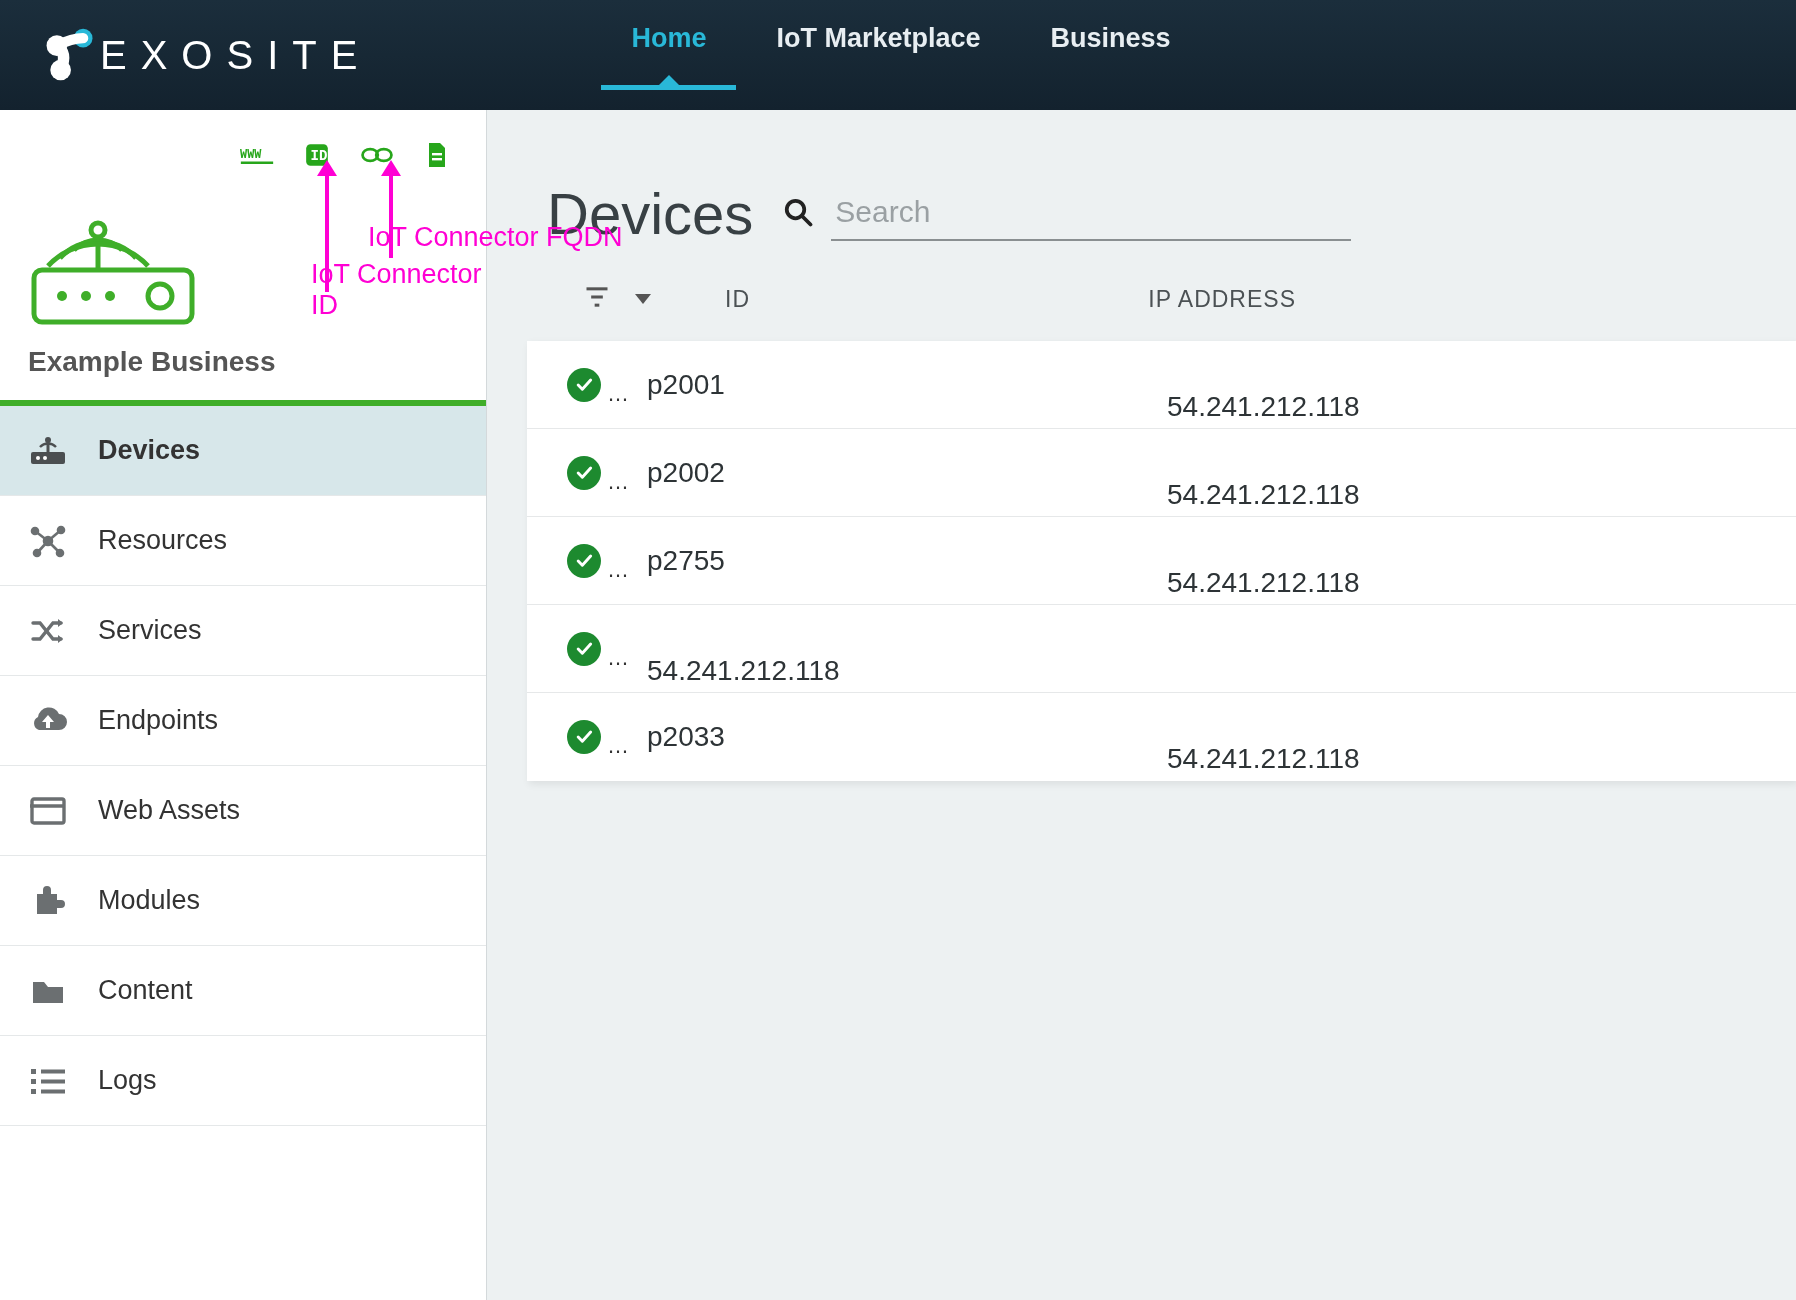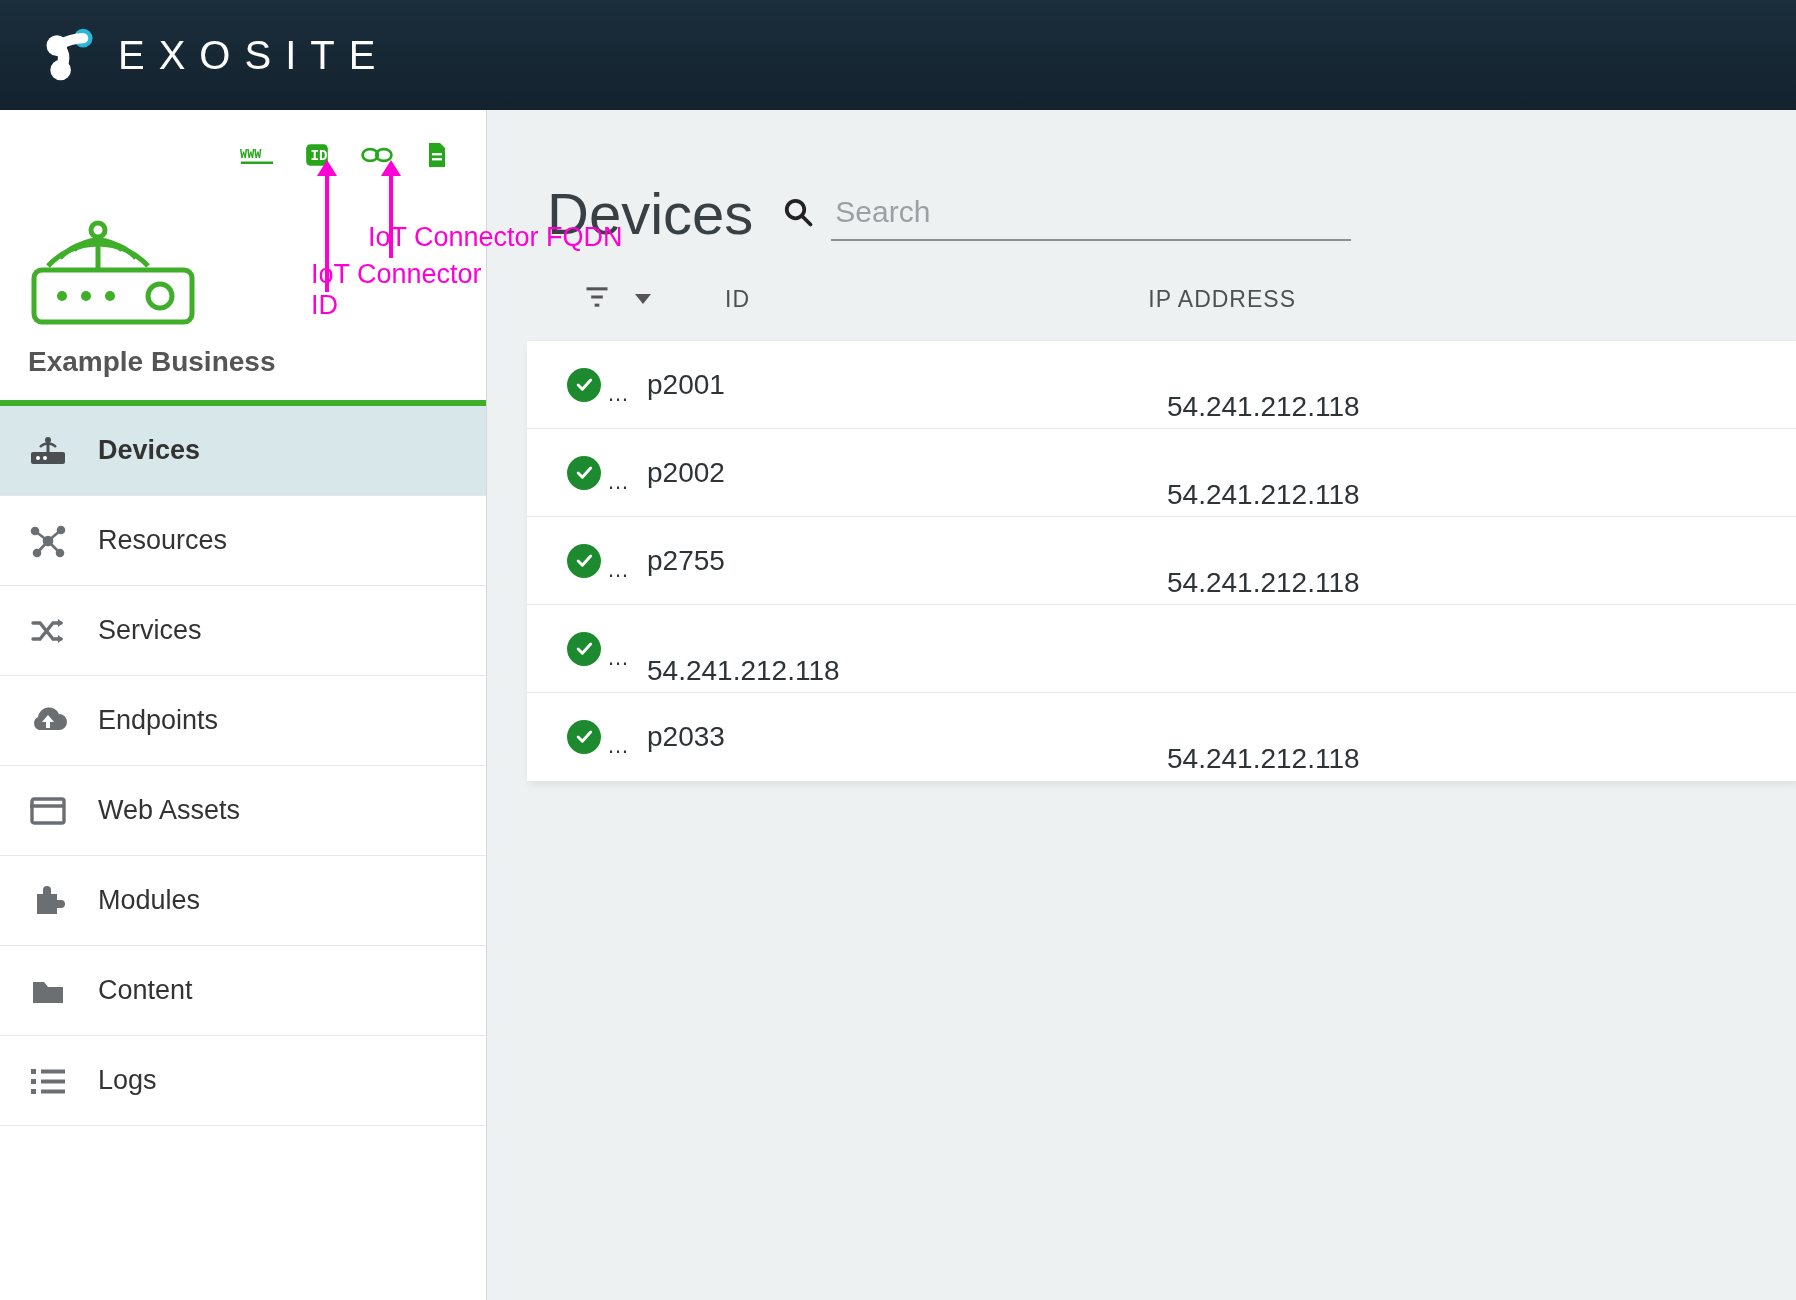--- a/index.html
+++ b/index.html
@@ -4,21 +4,21 @@
 <style>
   * { box-sizing: border-box; margin: 0; padding: 0; }
   html, body { width: 1796px; height: 1300px; font-family: "Helvetica Neue", Arial, sans-serif; background:#edf1f2; }
   
   .topnav {
     height: 110px;
     background: linear-gradient(180deg,#1b2e3c 0%,#13222e 100%);
     display:flex; align-items:center;
     padding-left:40px;
   }
-  .logo { display:flex; align-items:center; gap:18px; }
+  .logo { display:flex; align-items:center; }
   .logo-mark svg { width:60px; height:60px; display:block;}
   .logo-text { color:#fff; font-size:40px; letter-spacing:14px; font-weight:400;}
   .nav-links { margin-left:260px; display:flex; gap:70px; }
   .nav-link { color:#e8eef2; font-size:27px; font-weight:600; cursor:pointer; position:relative; padding-bottom:34px;}
   .nav-link.active { color:#29b8d8;}
   .nav-link.active::after{
     content:""; position:absolute; left:-30px; right:-30px; bottom:-2px; height:5px; background:#29b8d8;
   }
   .nav-link.active::before{
     content:""; position:absolute; left:50%; bottom:3px; transform:translateX(-50%);
@@ -96,20 +96,25 @@
       <svg viewBox="0 0 64 64">
           <circle cx="46" cy="14" r="10" fill="#29b8d8"></circle>
           <circle cx="18" cy="22" r="11" fill="#fff"></circle>
           <circle cx="22" cy="48" r="11" fill="#fff"></circle>
           <path d="M18 22 Q30 30 22 48" stroke="#fff" stroke-width="12" fill="none" stroke-linecap="round"></path>
           <path d="M18 22 Q34 14 46 14" stroke="#fff" stroke-width="11" fill="none" stroke-linecap="round"></path>
         </svg>
     </span>
     <span class="logo-text">EXOSITE</span>
   </div>
+  <div class="nav-links" id="nav-links">
+      <span class="nav-link active">Home</span>
+      <span class="nav-link">IoT Marketplace</span>
+      <span class="nav-link">Business</span>
+    </div>
 </div>
 
 <div class="body">
 
   <div class="sidebar">
     <div class="sb-head">
 
       <div class="connector-icons">
         <span class="ic">
           <svg viewBox="0 0 40 24" width="38" height="24">

